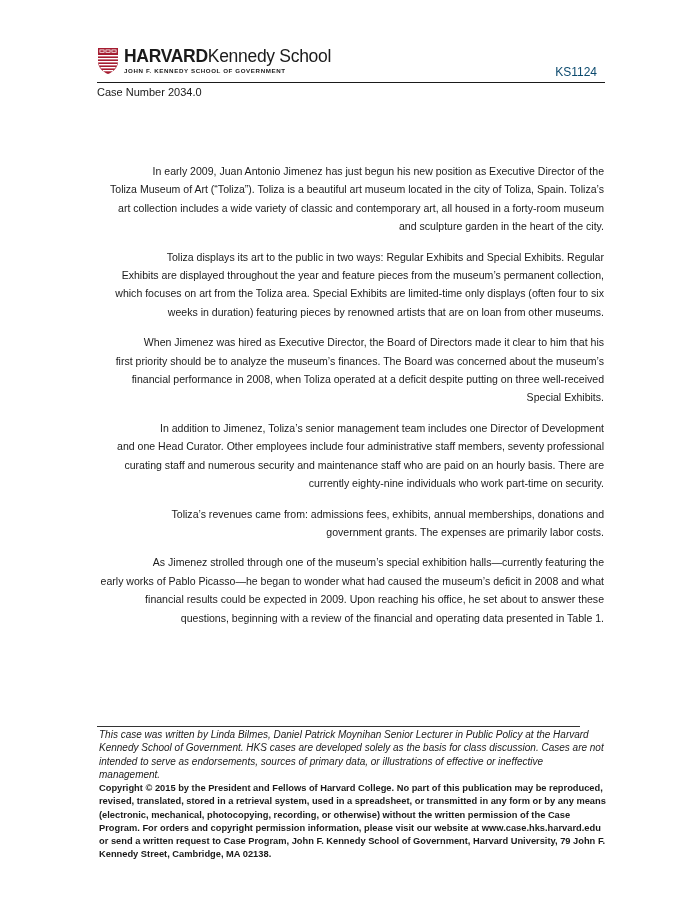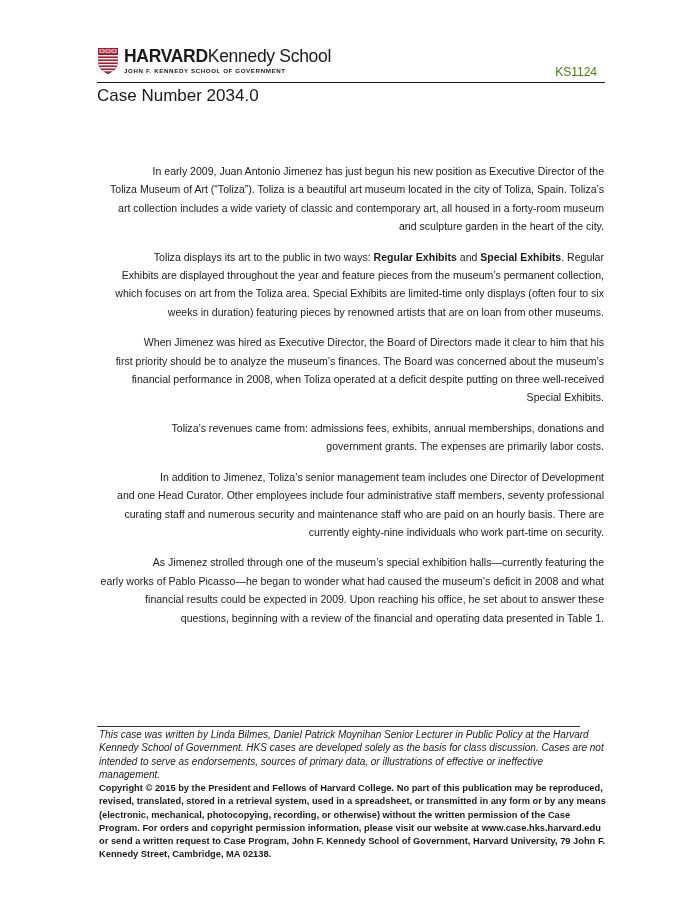--- a/index.html
+++ b/index.html
@@ -60,35 +60,35 @@
       letter-spacing: 0.6px;
       color: #1a1a1a;
       margin-top: 1px;
       white-space: nowrap;
     }
     .case-code {
       position: absolute;
       right: 8px;
       top: 19px;
       font-size: 12px;
-      color: #4d7c0f;
+      color: #0c4a6e;
     }
     .header-rule {
       position: absolute;
       left: 97px;
       top: 74px;
       width: 508px;
       height: 0;
       border-top: 1.5px solid #1a1a1a;
     }
     .case-number {
       position: absolute;
       left: 97px;
       top: 78px;
-      font-size: 17px;
+      font-size: 11px;
       color: #1a1a1a;
     }
     .title {
       position: absolute;
       left: 0;
       width: 700px;
       top: 113px;
       text-align: center;
       font-size: 12px;
       font-weight: bold;
@@ -102,21 +102,21 @@
       font-size: 10.55px;
       line-height: 18.4px;
       color: #1a1a1a;
     }
     .body-text p {
       margin: 0 0 12px 0;
       text-indent: 42px;
       text-align: right;
     }
     .body-text b {
-      font-weight: bold;
+      font-weight: normal;
     }
     .footer-rule {
       position: absolute;
       left: 97px;
       top: 718px;
       width: 483px;
       border-top: 1px solid #333;
     }
     .footer-note {
       position: absolute;
@@ -171,22 +171,22 @@
 
   <div class="header-rule"></div>
 
   <div class="case-number">Case Number 2034.0</div>
 
 
   <div class="body-text">
     <p>In early 2009, Juan Antonio Jimenez has just begun his new position as Executive Director of the Toliza Museum of Art (“Toliza”).  Toliza is a beautiful art museum located in the city of Toliza, Spain.  Toliza’s art collection includes a wide variety of classic and contemporary art, all housed in a forty-room museum and sculpture garden in the heart of the city.</p>
     <p><span>Toliza displays its art to the public in two ways: </span><b>Regular Exhibits</b><span> and </span><b>Special Exhibits</b><span>.  Regular Exhibits are displayed throughout the year and feature pieces from the museum’s permanent collection, which focuses on art from the Toliza area.  Special Exhibits are limited-time only displays (often four to six weeks in duration) featuring pieces by renowned artists that are on loan from other museums.</span></p>
     <p>When Jimenez was hired as Executive Director, the Board of Directors made it clear to him that his first priority should be to analyze the museum’s finances.  The Board was concerned about the museum’s financial performance in 2008, when Toliza operated at a deficit despite putting on three well-received Special Exhibits.</p>
+    <p>In addition to Jimenez, Toliza’s senior management team includes one Director of Development and one Head Curator.  Other employees include four administrative staff members, seventy professional curating staff and numerous security and maintenance staff who are paid on an hourly basis.  There are currently eighty-nine individuals who work part-time on security.</p>
     <p>Toliza’s revenues came from:  admissions fees, exhibits, annual memberships, donations and government grants. The expenses are primarily labor costs.</p>
-    <p>In addition to Jimenez, Toliza’s senior management team includes one Director of Development and one Head Curator.  Other employees include four administrative staff members, seventy professional curating staff and numerous security and maintenance staff who are paid on an hourly basis.  There are currently eighty-nine individuals who work part-time on security.</p>
     <p>As Jimenez strolled through one of the museum’s special exhibition halls—currently featuring the early works of Pablo Picasso—he began to wonder what had caused the museum’s deficit in 2008 and what financial results could be expected in 2009.  Upon reaching his office, he set about to answer these questions, beginning with a review of the financial and operating data presented in Table 1.</p>
   </div>
 
   <div class="footer-rule"></div>
 
   <div class="footer-note">This case was written by Linda Bilmes, Daniel Patrick Moynihan Senior Lecturer in Public Policy at the Harvard Kennedy School of Government. HKS cases are developed solely as the basis for class discussion.  Cases are not intended to serve as endorsements, sources of primary data, or illustrations of effective or ineffective management.</div>
 
   <div class="copyright">Copyright © 2015 by the President and Fellows of Harvard College. No part of this publication may be reproduced, revised, translated, stored in a retrieval system, used in a spreadsheet, or transmitted in any form or by any means (electronic, mechanical, photocopying, recording, or otherwise) without the written permission of the Case Program. For orders and copyright permission information, please visit our website at www.case.hks.harvard.edu or send a written request to Case Program, John F. Kennedy School of Government, Harvard University, 79 John F. Kennedy Street, Cambridge, MA 02138.</div>
 
 </div>

